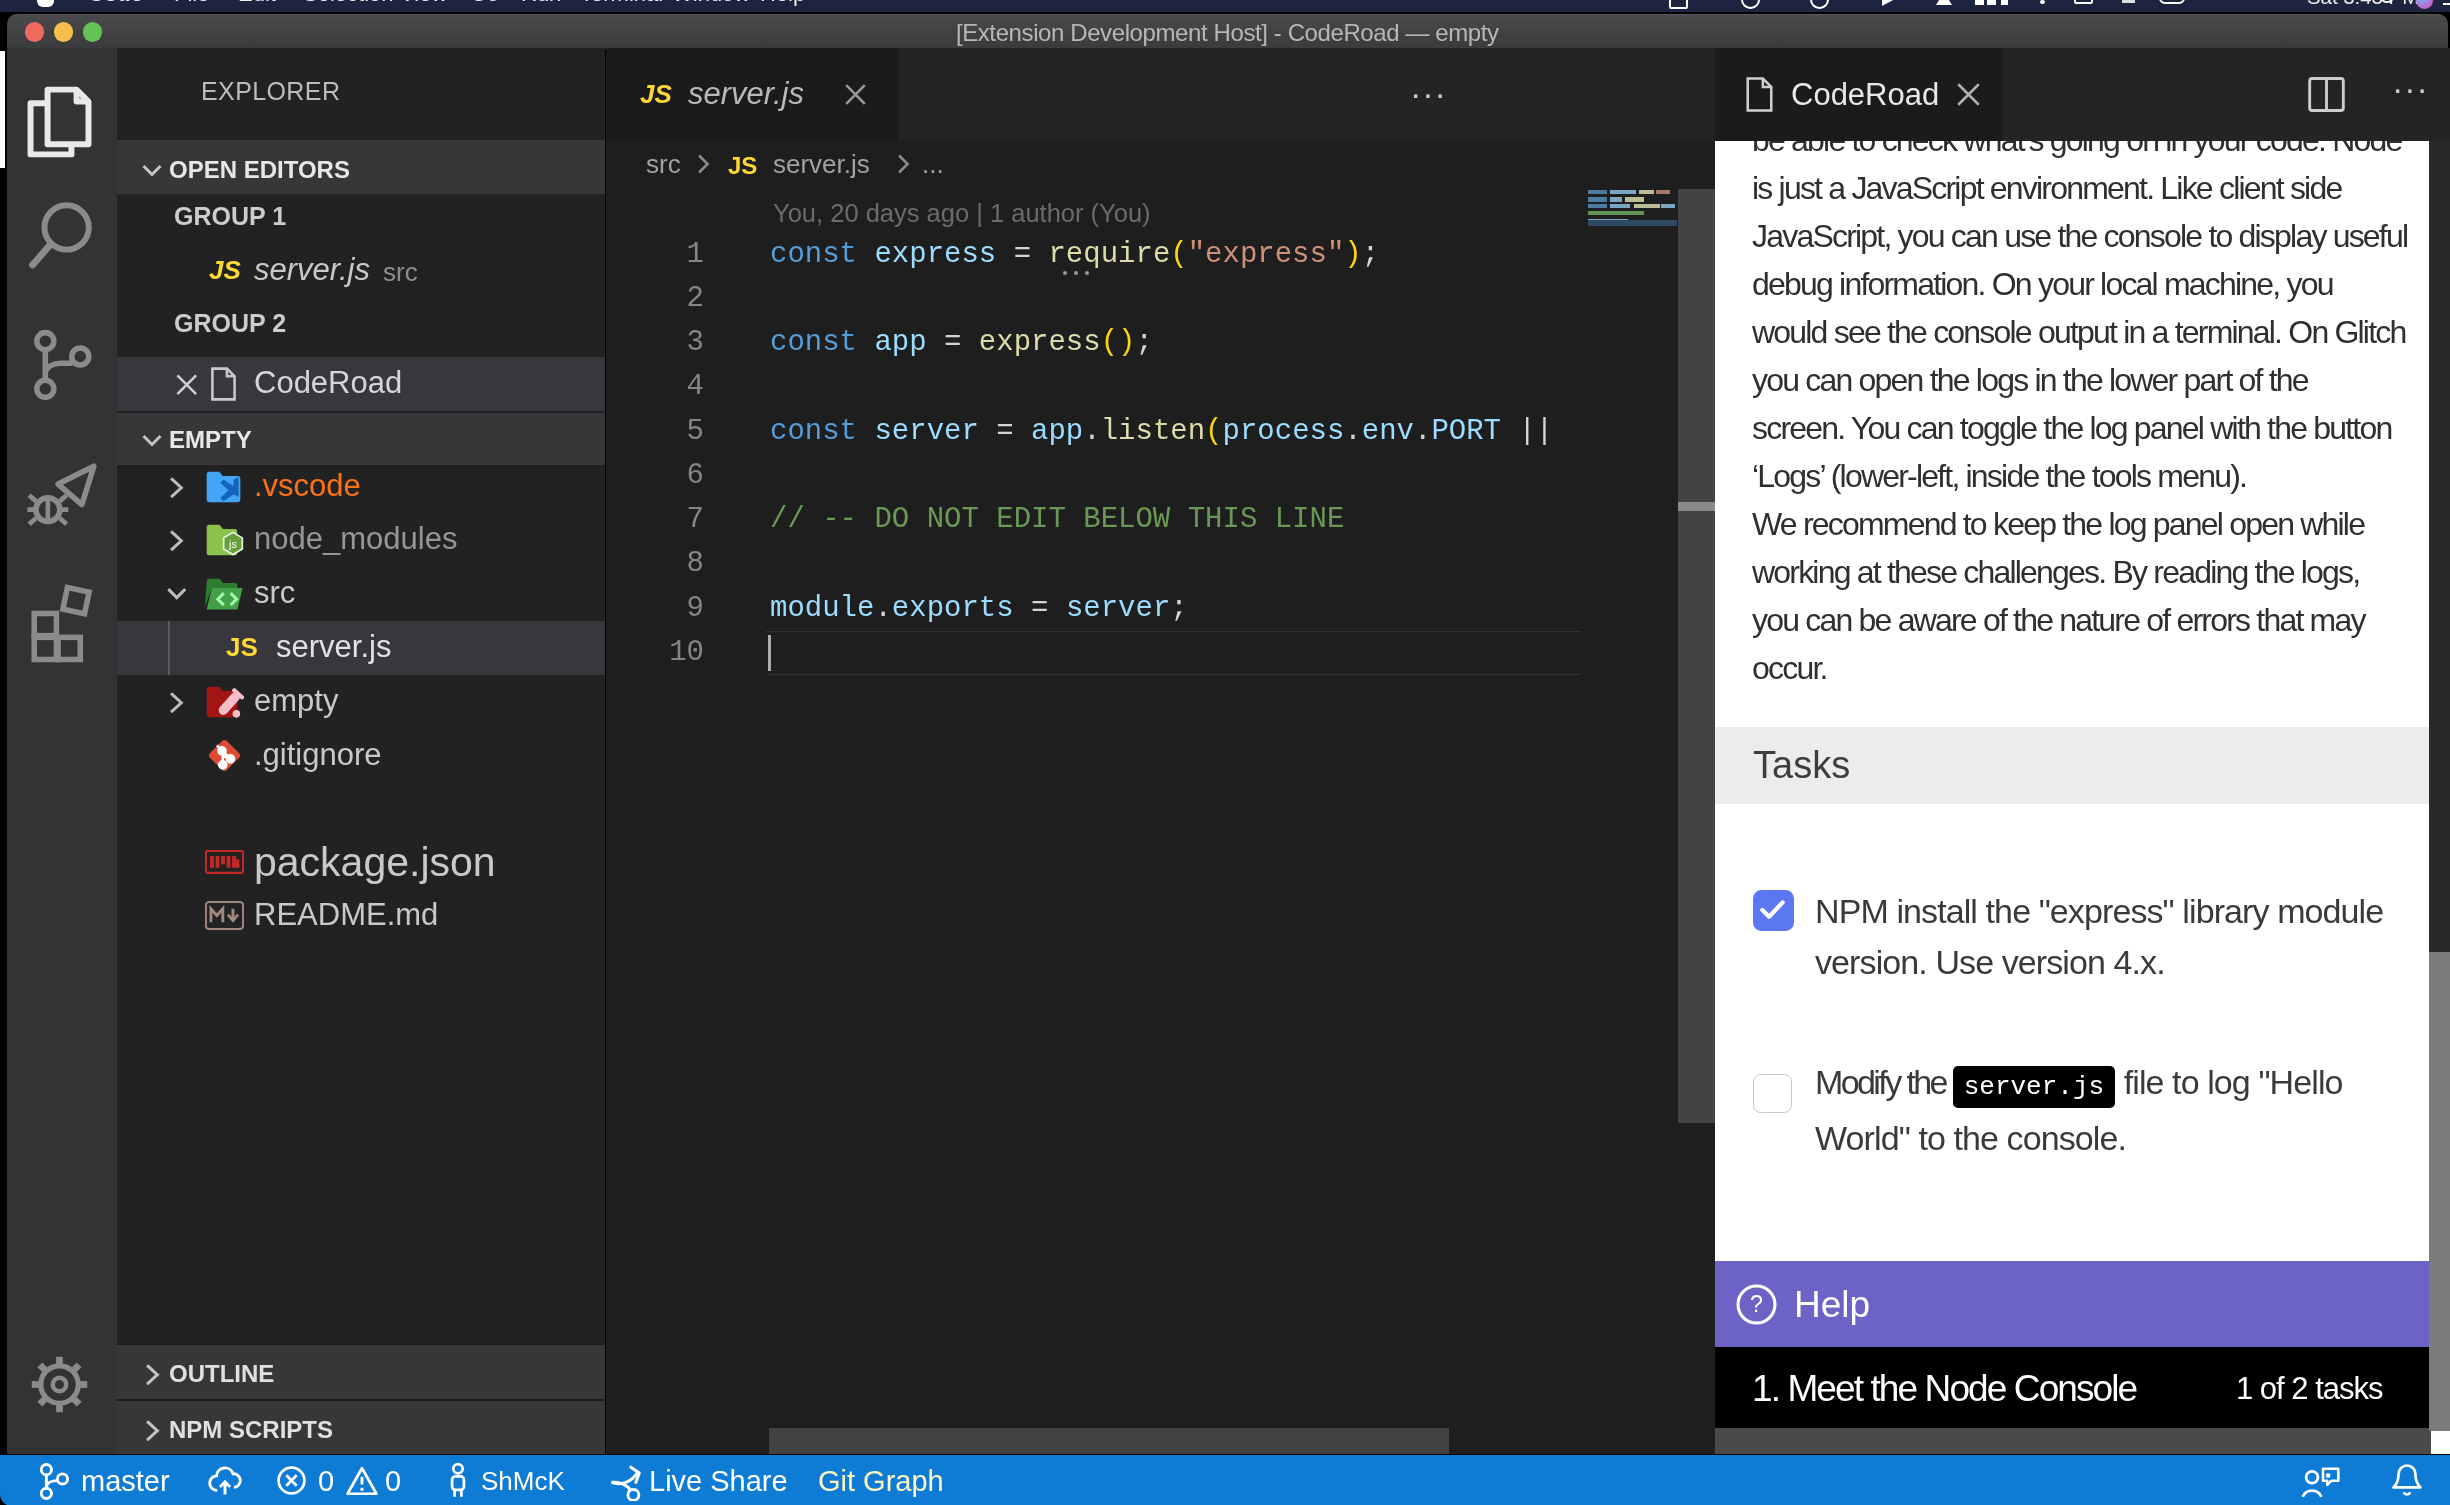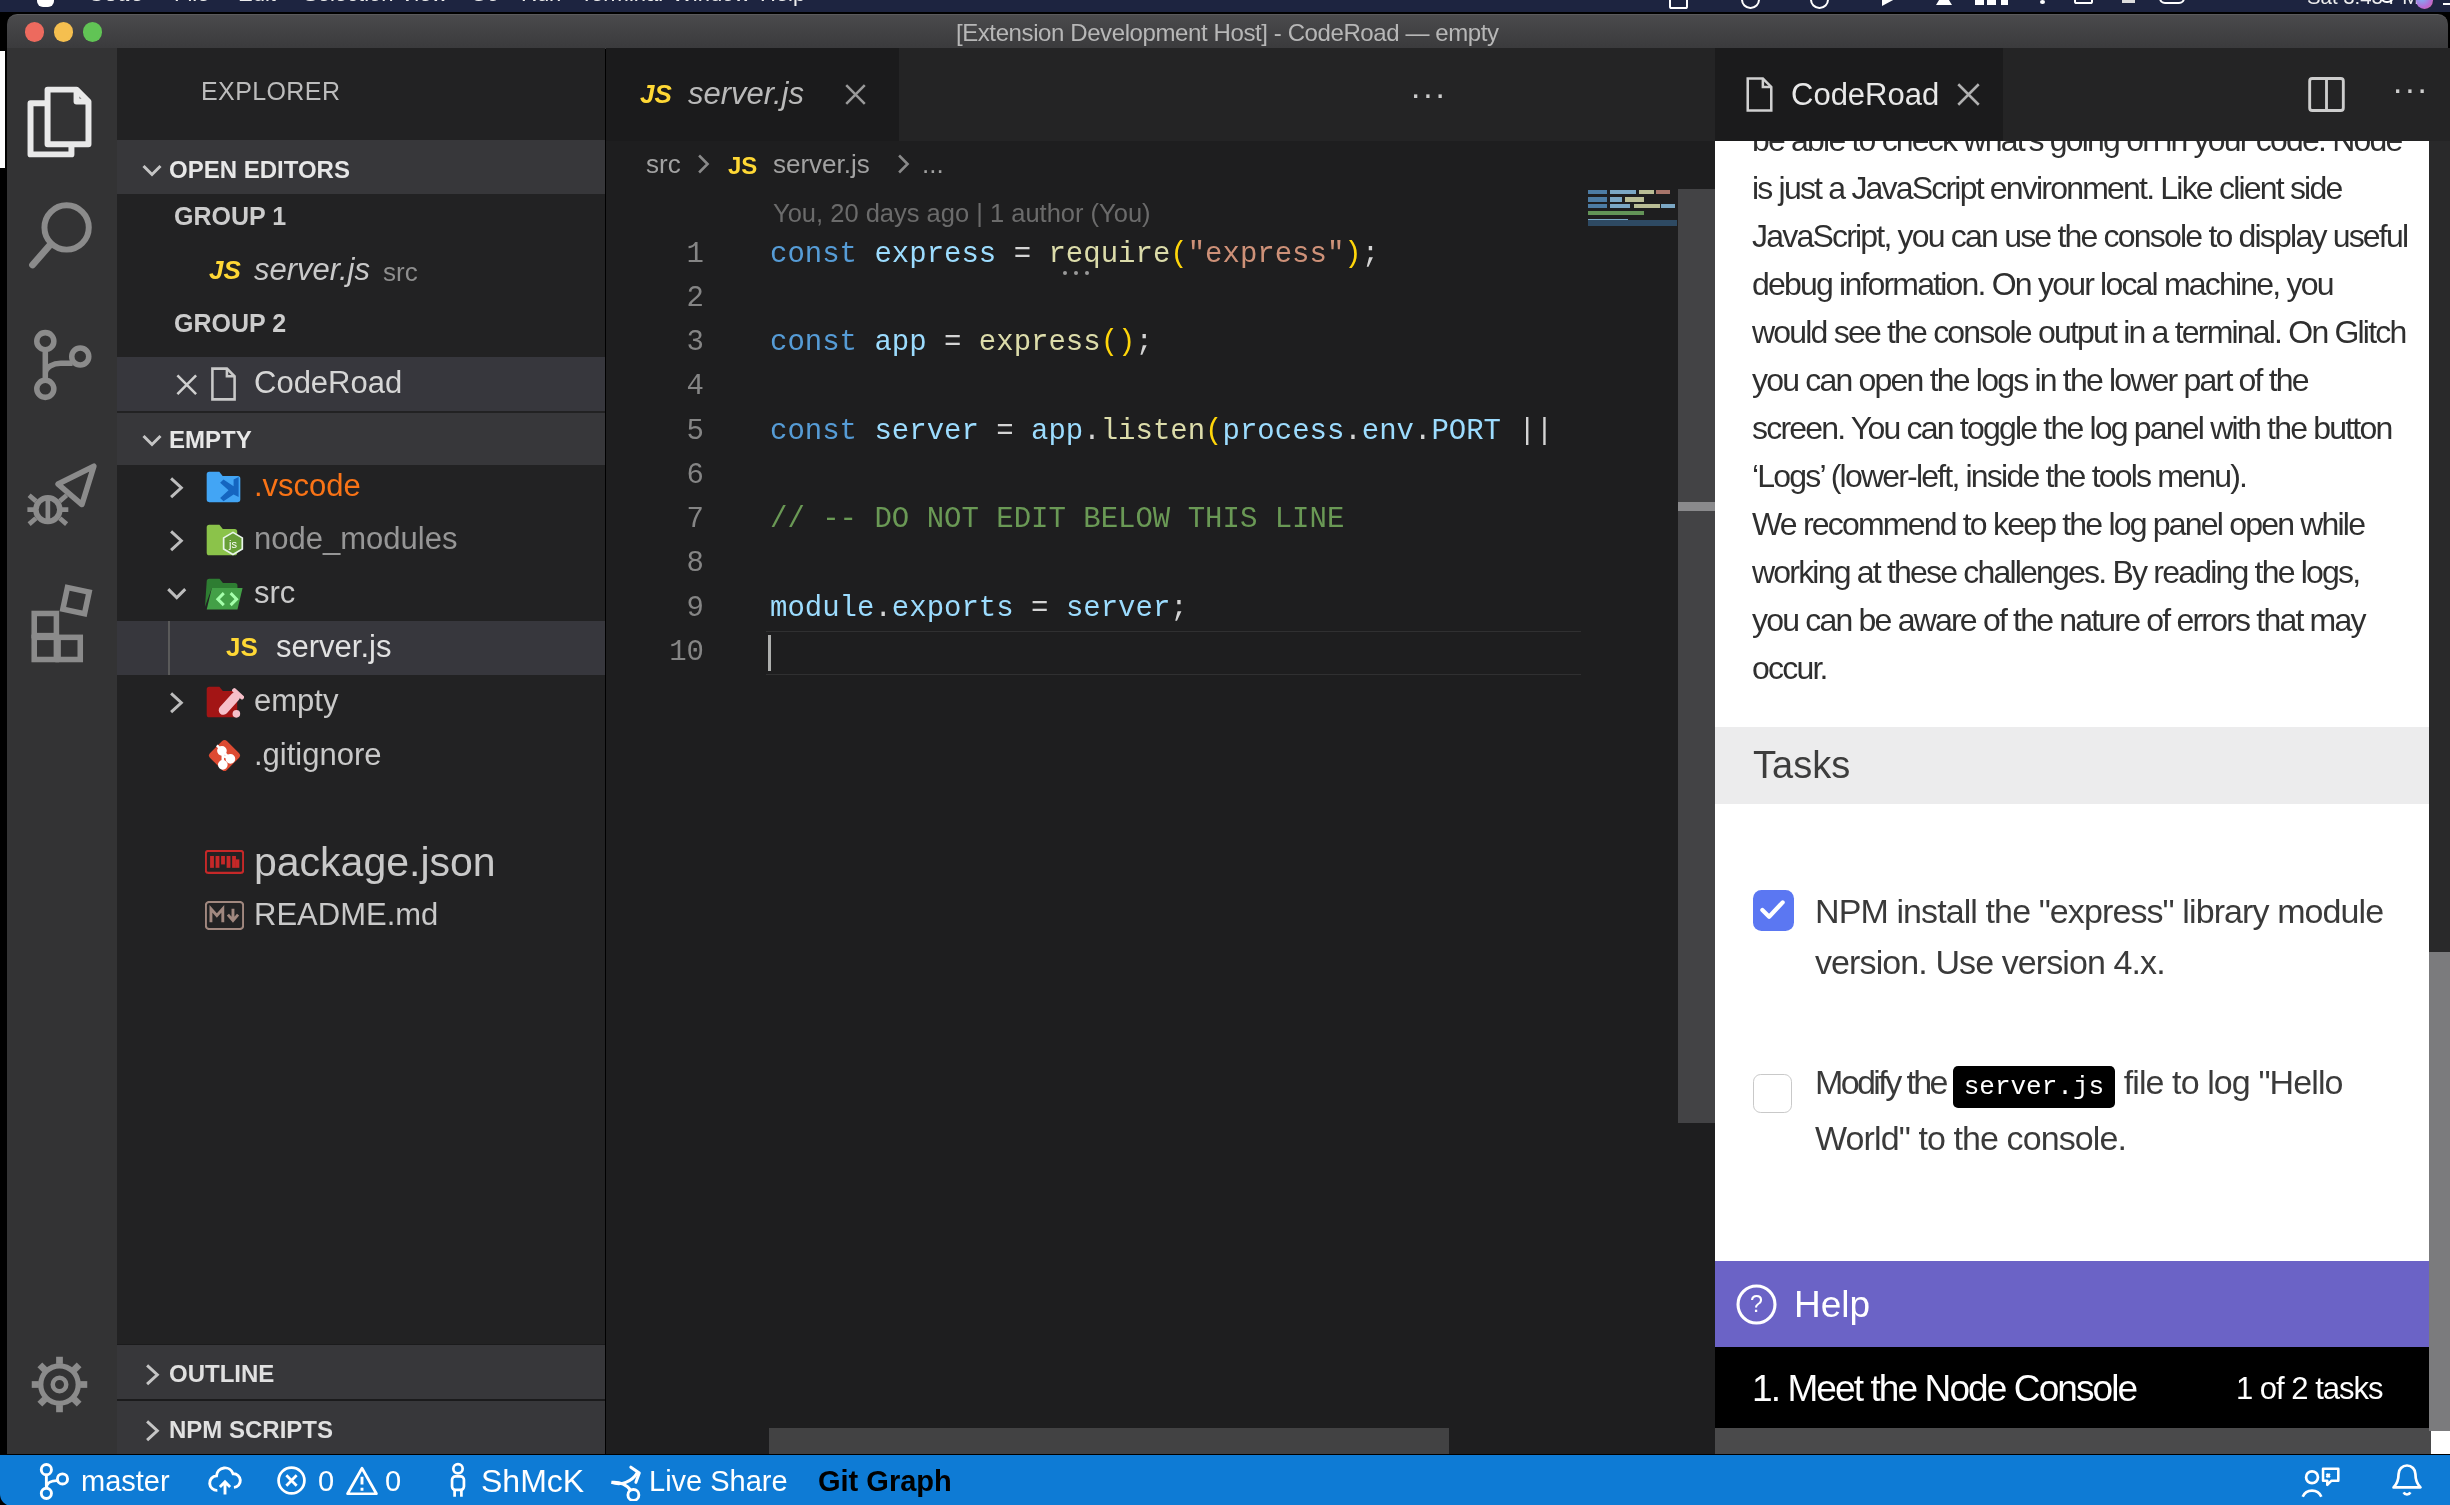--- a/index.html
+++ b/index.html
@@ -408,29 +408,29 @@
     <svg class="abs" style="left:345px;top:8.5px;" width="34" height="34" viewBox="0 0 40 40">
       <path d="M20 5 L37 35 L3 35 z" fill="none" stroke="#fff" stroke-width="3.2" stroke-linejoin="round"></path>
       <path d="M20 15 v9 M20 28 v3.5" stroke="#fff" stroke-width="3.4"></path>
     </svg>
     <div class="abs txt" style="left:385px;top:7.7px;height:36px;line-height:36px;font-size:29px;color:#fff;">0</div>
     <svg class="abs" style="left:446px;top:6.8px;" width="24" height="39" viewBox="0 0 28 46">
       <circle cx="14" cy="8" r="5.5" fill="none" stroke="#fff" stroke-width="3.2"></circle>
       <rect x="7" y="17" width="14" height="16" rx="4" fill="none" stroke="#fff" stroke-width="3.2"></rect>
       <path d="M10 33 v8 M18 33 v8" stroke="#fff" stroke-width="3.2"></path>
     </svg>
-    <div class="abs txt" style="left:481px;top:7.7px;height:36px;line-height:36px;font-size:32px;color:#fff;">ShMcK</div>
+    <div class="abs txt" style="left:481px;top:7.7px;height:36px;line-height:36px;font-size:26px;color:#fff;">ShMcK</div>
     <svg class="abs" style="left:609px;top:6.8px;" width="37" height="39" viewBox="0 0 44 46">
       <path d="M3 24 c11 4 24 0 31 -12" fill="none" stroke="#fff" stroke-width="3.6"></path>
       <path d="M26 6 l10 7 -4 11" fill="none" stroke="#fff" stroke-width="3.6" stroke-linejoin="round" stroke-linecap="round"></path>
       <path d="M3 24 c10 -1 19 3 23 10" fill="none" stroke="#fff" stroke-width="3.6"></path>
       <circle cx="29" cy="39" r="6.5" fill="none" stroke="#fff" stroke-width="3.4"></circle>
     </svg>
     <div class="abs txt" style="left:649px;top:7.7px;height:36px;line-height:36px;font-size:29px;color:#fff;">Live Share</div>
-    <div class="abs txt" style="left:818px;top:7.7px;height:36px;line-height:36px;font-size:29px;color:#000000;font-weight:bold;">Git Graph</div>
+    <div class="abs txt" style="left:818px;top:7.7px;height:36px;line-height:36px;font-size:29px;color:#fef9c3;">Git Graph</div>
 
     <svg class="abs" style="left:2299px;top:6.8px;" width="43" height="39" viewBox="0 0 50 46">
       <circle cx="15" cy="18" r="7" fill="none" stroke="#fff" stroke-width="3.2"></circle>
       <path d="M4 41 a12 12 0 0 1 22 0" fill="none" stroke="#fff" stroke-width="3.2"></path>
       <path d="M28 8 h18 v14 h-8 l-5 5 v-5 h-5 z" fill="none" stroke="#fff" stroke-width="3" stroke-linejoin="round"></path>
       <path d="M32 14 l4 4 m0 -4 l-4 4" stroke="#fff" stroke-width="2.6"></path>
     </svg>
     <svg class="abs" style="left:2391px;top:6.8px;" width="32" height="39" viewBox="0 0 38 46">
       <path d="M19 4 a10 10 0 0 1 10 10 c0 10 4 14 6 16 h-32 c2 -2 6 -6 6 -16 a10 10 0 0 1 10 -10 z" fill="none" stroke="#fff" stroke-width="3.2" stroke-linejoin="round"></path>
       <path d="M15 36 a4.5 4.5 0 0 0 8 0" fill="none" stroke="#fff" stroke-width="3.2"></path>

